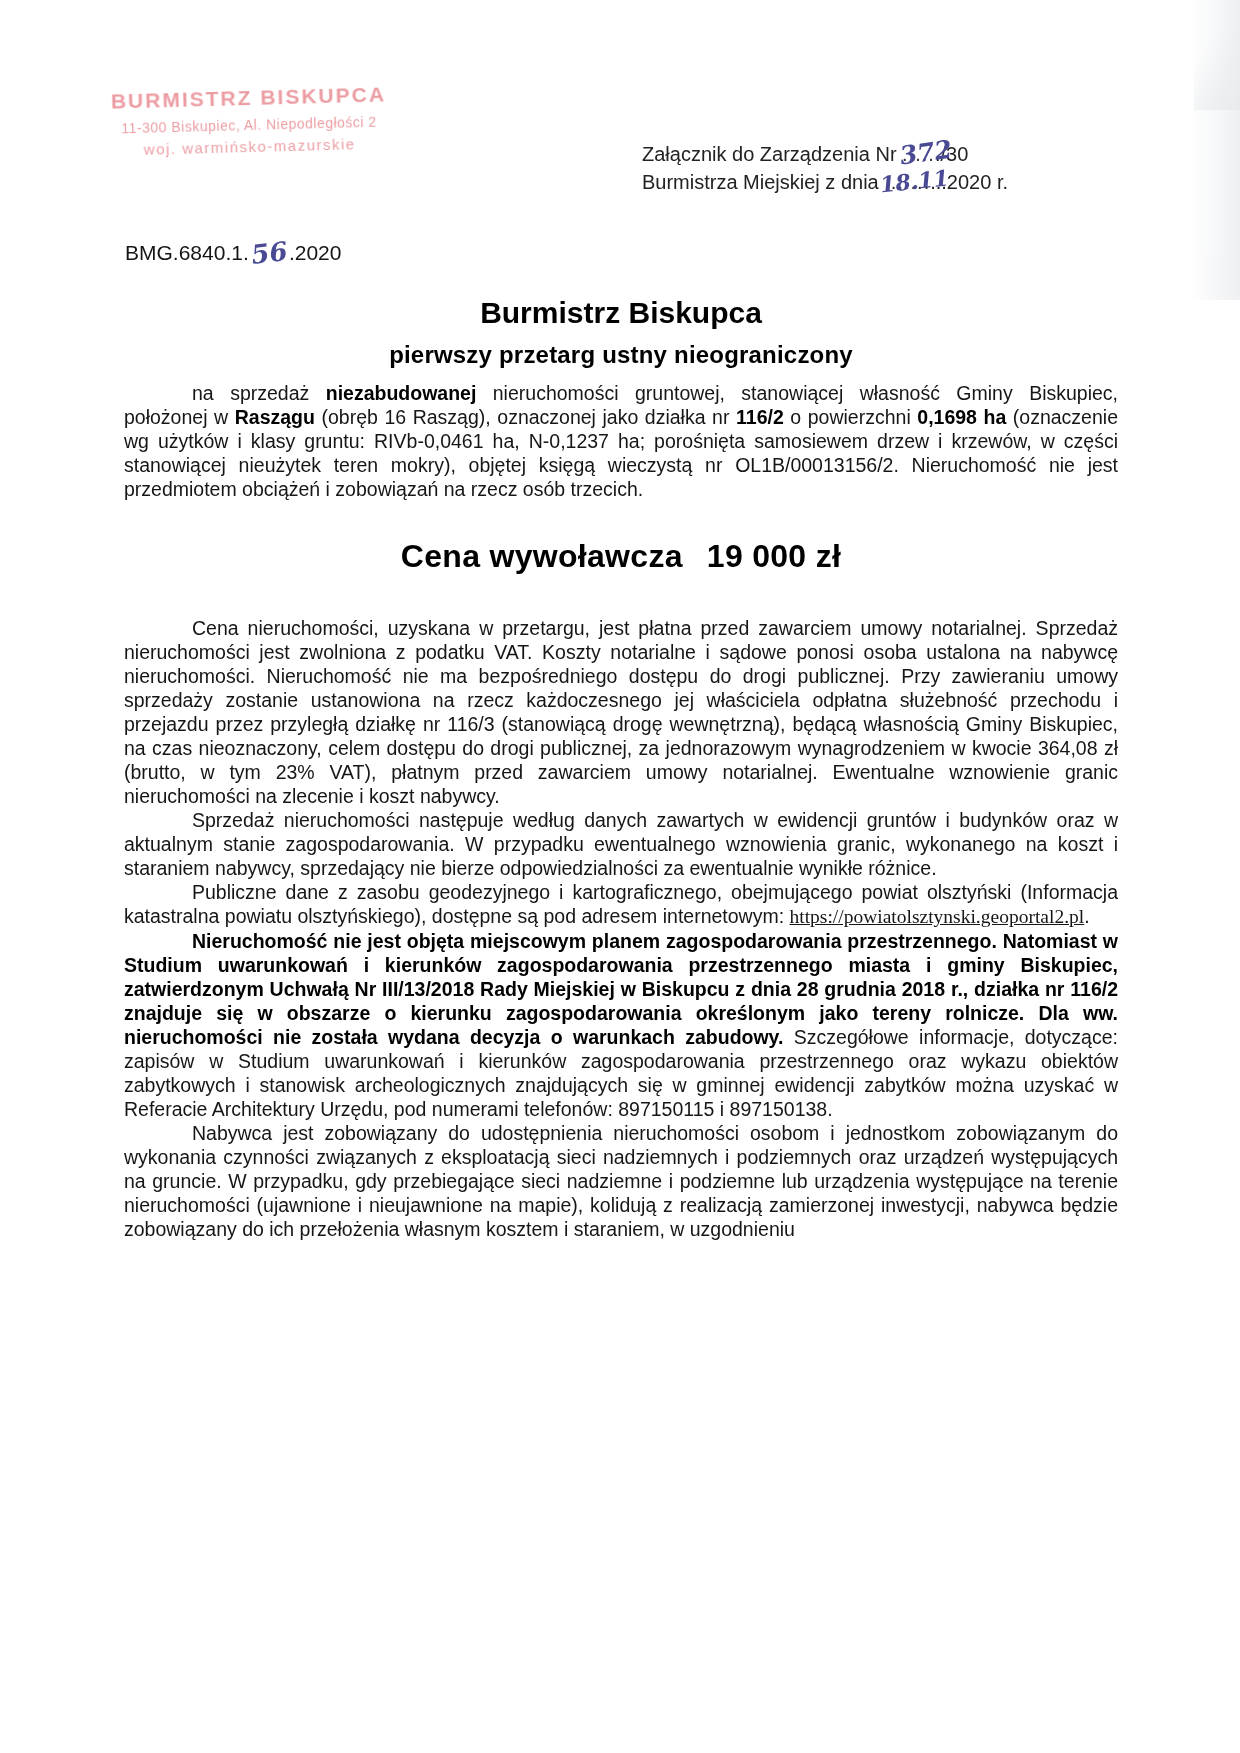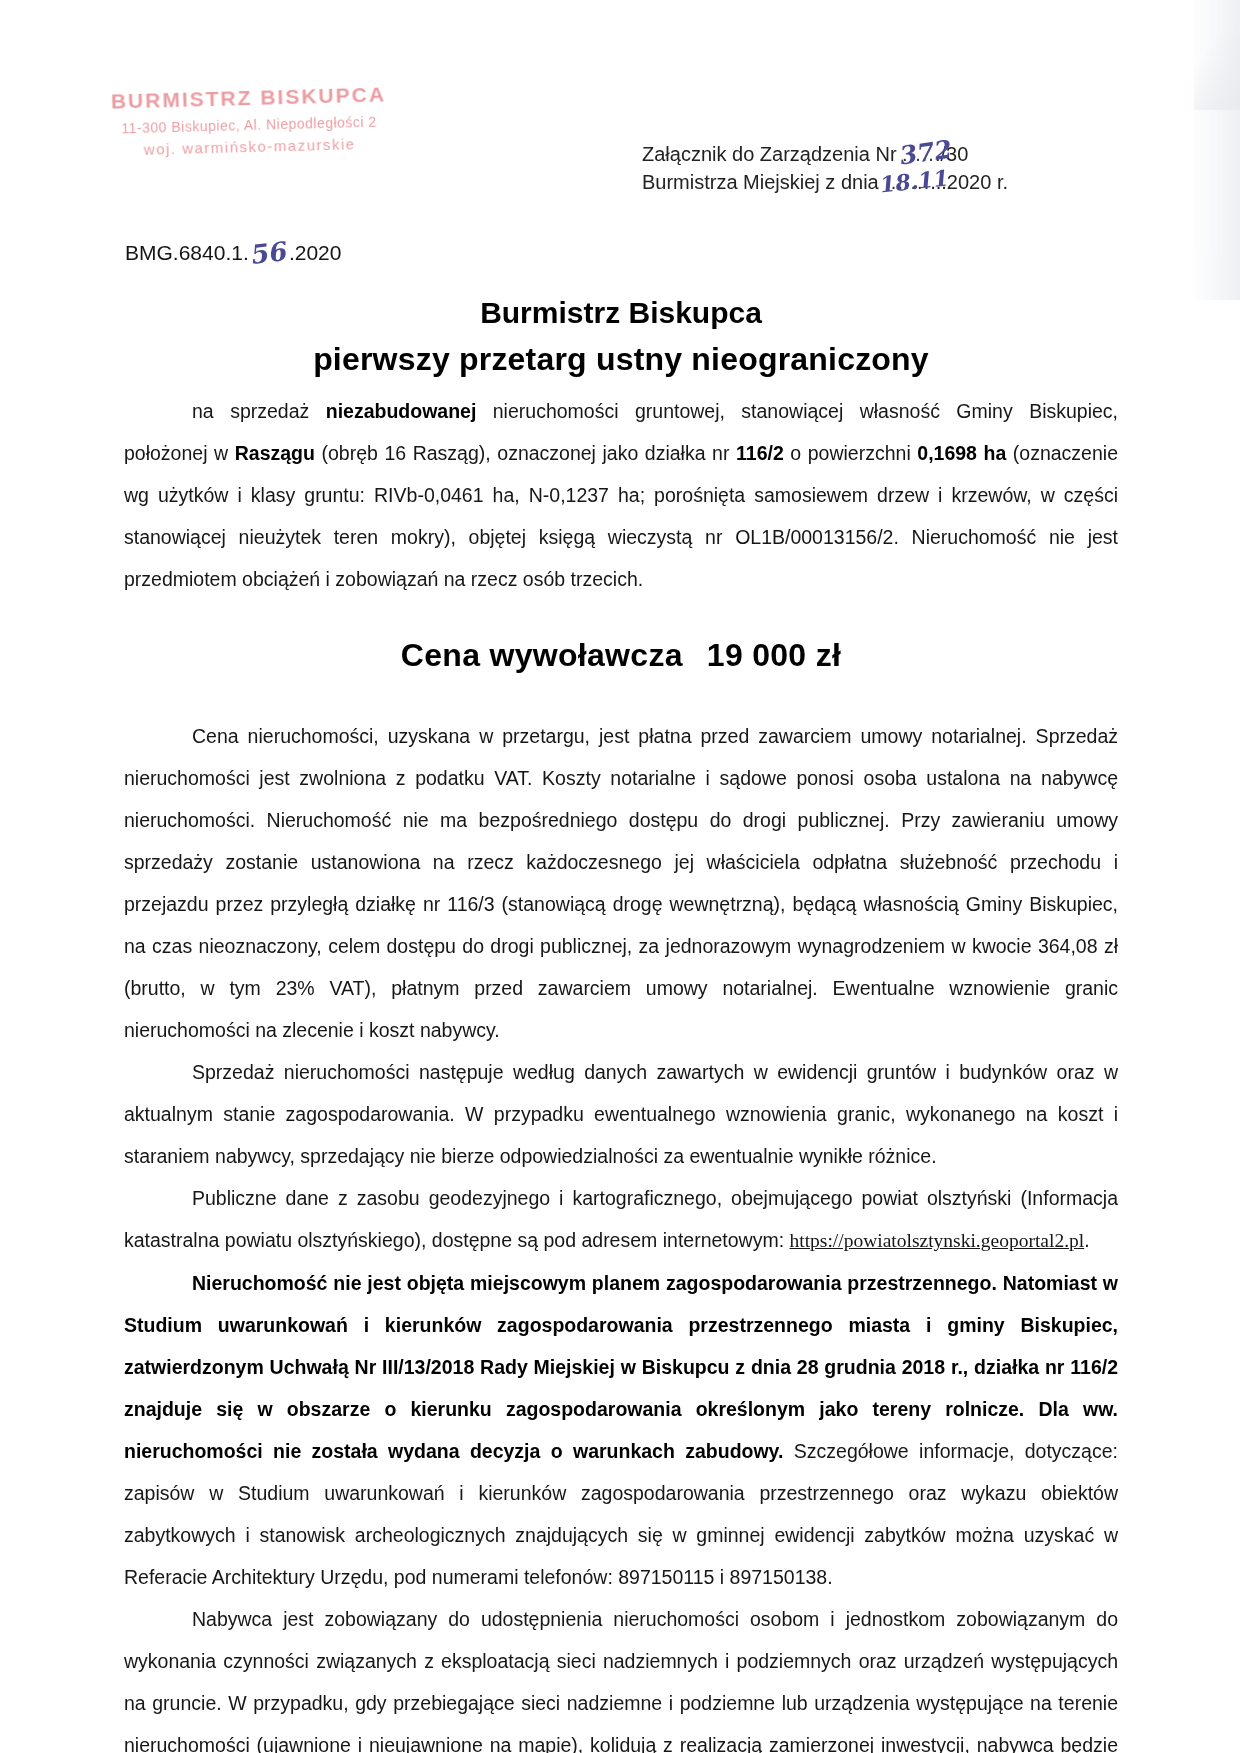--- a/index.html
+++ b/index.html
@@ -51,23 +51,23 @@
     color:#4a4a94;font-weight:bold;font-size:26px;
     transform:rotate(-7deg) translateY(2px);padding:0 2px;
   }
   
   .refnum{position:absolute;left:125px;top:236px;font-size:21px;color:#151515;}
   
   .content{position:absolute;left:124px;top:296px;width:994px;}
   .title-block{text-align:center;color:#000;}
   .title-l1{font-size:30px;font-weight:bold;margin:0;}
   .title-l2{font-size:30px;font-weight:bold;margin:13px 0 0 0;}
-  .title-l3{font-size:32px;font-weight:bold;margin:11px 0 0 0;letter-spacing:.2px;}
+  .title-l3{font-size:24px;font-weight:bold;margin:11px 0 0 0;letter-spacing:.2px;}
   .para{
-    margin:0;font-size:19.5px;line-height:42px;
+    margin:0;font-size:19.5px;line-height:24px;
     text-align:justify;text-indent:68px;color:#161616;
   }
   .para-first{margin-top:12px;}
   .b{font-weight:bold;color:#000;}
   .u{text-decoration:underline;font-family:Liberation Serif, serif;}
   .price-heading{
     text-align:center;font-size:32px;font-weight:bold;color:#000;
     margin:37px 0 41px 0;letter-spacing:.3px;
   }
   .price-value{margin-left:24px;}

